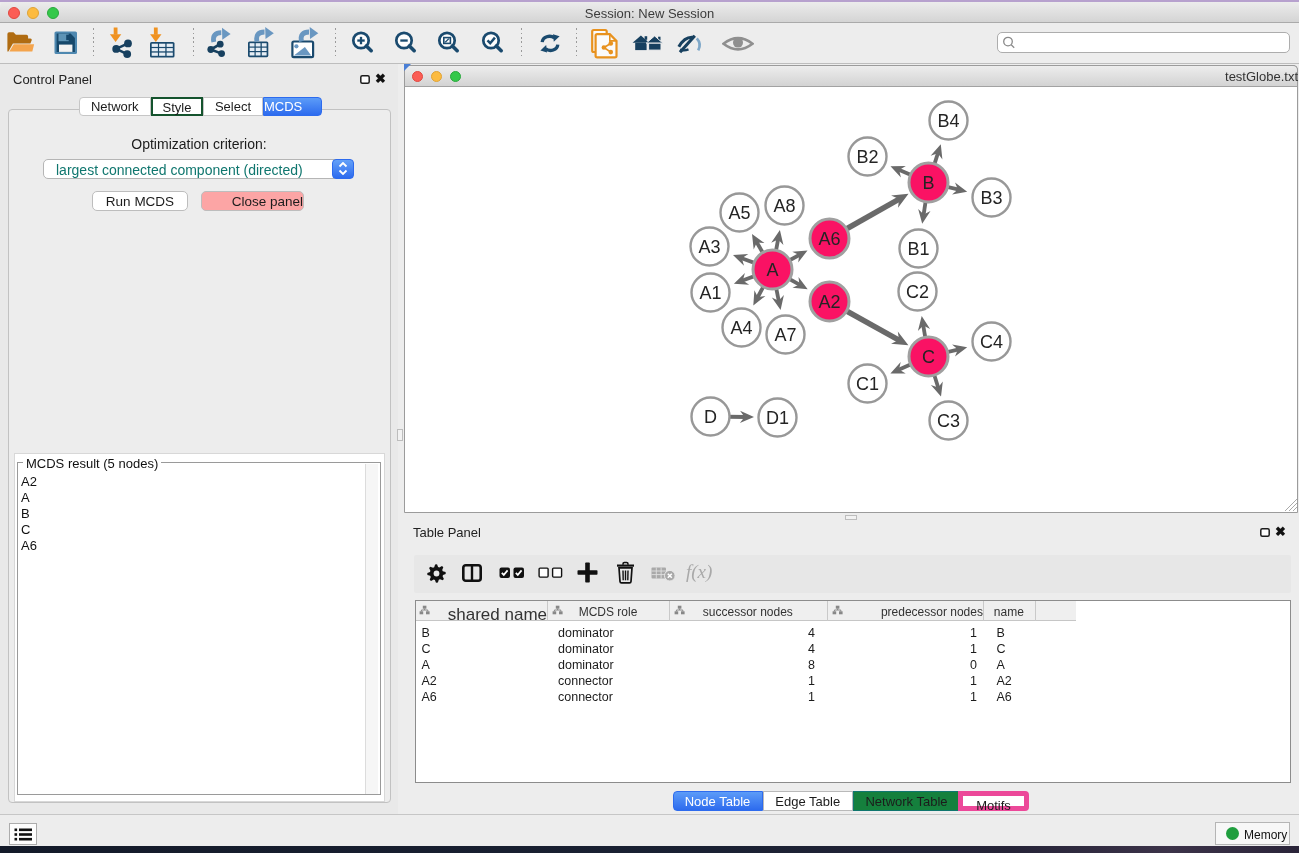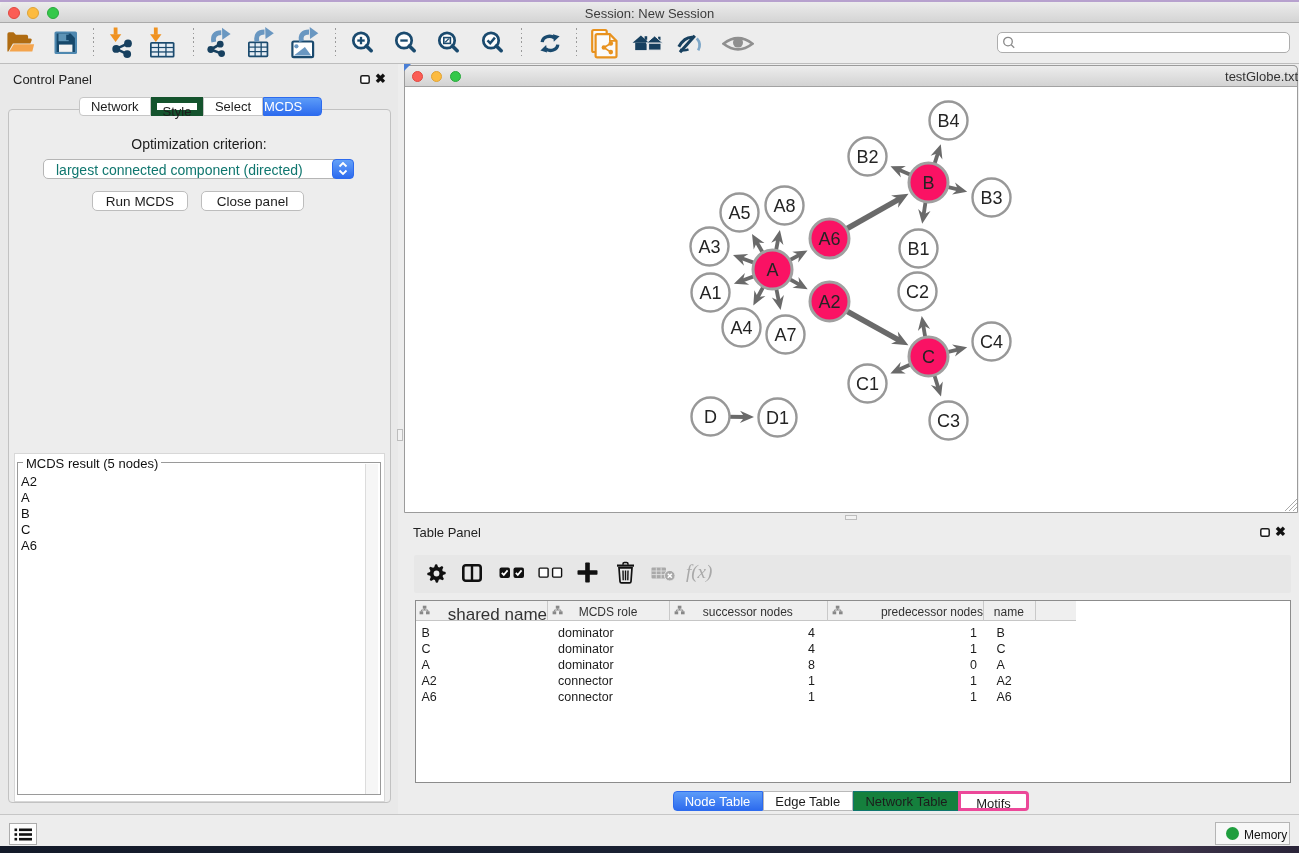--- a/index.html
+++ b/index.html
@@ -146,33 +146,33 @@
     <line x1="9.2" y1="8.8" x2="12.2" y2="11.8" stroke="#8a8a8a" stroke-width="1.3"></line>
   </svg>
 <div class="abs" style="left:0;top:64px;width:398px;height:750px;background:#e9e9e9"></div>
 <div class="abs t13" style="left:13px;top:72px">Control Panel</div>
 <svg class="abs" style="left:360px;top:74.5px" width="10" height="9" viewBox="0 0 10 9">
     <rect x="0.8" y="0.8" width="8.4" height="7.4" rx="1.5" fill="#fdfdfd" stroke="#1c1c1c" stroke-width="1.5"></rect>
   </svg>
 <div class="abs" style="left:375px;top:71px;font-size:13px;font-weight:bold;color:#111">✖</div>
 <div class="abs" style="left:7.5px;top:108.5px;width:383.5px;height:694px;background:#ededed;border:1px solid #c2c2c2;border-radius:4px"></div>
 <div class="abs" style="left:78.5px;top:97px;width:72.5px;height:19px;background:#fff;color:#1c1c1c;border:1px solid #c6c6c6;border-radius:4px 0 0 4px;font-size:13px;text-align:center;line-height:18px">Network</div>
-<div class="abs" style="left:151px;top:97px;width:52px;height:19px;background:#fff;color:#1c1c1c;border:6px solid #14532d;font-size:13px;text-align:center;line-height:18px">Style</div>
+<div class="abs" style="left:151px;top:97px;width:52px;height:19px;background:#fff;color:#1c1c1c;border:2px solid #14532d;font-size:13px;text-align:center;line-height:18px">Style</div>
 <div class="abs" style="left:203px;top:97px;width:60px;height:19px;background:#fff;color:#1c1c1c;border:1px solid #c6c6c6;font-size:13px;text-align:center;line-height:18px">Select</div>
 <div class="abs" style="left:263px;top:97px;width:59px;height:19px;background:linear-gradient(#5c9cf8,#2d6bee);color:#fff;border:1px solid #2d6bee;border-radius:0 4px 4px 0;font-size:13px;text-align:left;line-height:18px">MCDS</div>
 <div class="abs" style="left:0;top:136px;width:398px;text-align:center;font-size:14px;color:#1c1c1c">Optimization criterion:</div>
 <div class="abs" style="left:43px;top:158.5px;width:311px;height:20px;background:#fff;border:1px solid #b5b5b5;border-radius:5px"></div>
 <div class="abs" style="left:332px;top:158.5px;width:22px;height:20px;background:linear-gradient(#64a1f8,#2d6bee);border-radius:4px;border:1px solid #2d6bee"></div>
 <svg class="abs" style="left:337px;top:162px" width="12" height="13" viewBox="0 0 12 13">
     <path d="M2.5,4.5 L6,1 L9.5,4.5" fill="none" stroke="#fff" stroke-width="1.8"></path>
     <path d="M2.5,8.5 L6,12 L9.5,8.5" fill="none" stroke="#fff" stroke-width="1.8"></path>
   </svg>
 <div class="abs" style="left:56px;top:161.5px;font-size:14px;color:#0f766e">largest connected component (directed)</div>
 <div class="abs" style="left:92px;top:190.5px;width:96px;height:20px;background:#fff;border:1px solid #bdbdbd;border-radius:5px;font-size:13.5px;color:#1c1c1c;text-align:center;line-height:19px">Run MCDS</div>
-<div class="abs" style="left:201px;top:190.5px;width:103px;height:20px;background:#ffffff;border:1px solid #bdbdbd;border-radius:5px;font-size:13.5px;color:#1c1c1c;text-align:center;line-height:19px">Close panel</div>
+<div class="abs" style="left:201px;top:190.5px;width:103px;height:20px;background:#fca5a5;border:1px solid #bdbdbd;border-radius:5px;font-size:13.5px;color:#1c1c1c;text-align:right;line-height:19px">Close panel</div>
 <div class="abs" style="left:14px;top:453px;width:371px;height:349px;background:#fff;border:1px solid #d8d8d8"></div>
 <div class="abs" style="left:17px;top:462px;width:364px;height:333px;border:1px solid #9a9a9a"></div>
 <div class="abs" style="left:23px;top:456px;background:#fff;padding:0 3px;font-size:13px;color:#111">MCDS result (5 nodes)</div>
 <div class="abs" style="left:365px;top:464px;width:13px;height:330px;background:#f6f6f6;border-left:1px solid #dcdcdc"></div>
 <div class="abs" style="left:21px;top:474px;font-size:13px;color:#111">A2</div>
 <div class="abs" style="left:21px;top:490px;font-size:13px;color:#111">A</div>
 <div class="abs" style="left:21px;top:506px;font-size:13px;color:#111">B</div>
 <div class="abs" style="left:21px;top:522px;font-size:13px;color:#111">C</div>
 <div class="abs" style="left:21px;top:538px;font-size:13px;color:#111">A6</div>
 <div class="abs" style="left:397px;top:429px;width:6px;height:12px;background:#f2f2f2;border:1px solid #bdbdbd"></div>
@@ -376,21 +376,21 @@
 <div class="abs" style="left:877px;top:673.5px;width:100px;text-align:right;font-size:12.5px;color:#1c1c1c">1</div>
 <div class="abs" style="left:996.5px;top:673.5px;font-size:12.5px;color:#1c1c1c">A2</div>
 <div class="abs" style="left:421.5px;top:689.5px;font-size:12.5px;color:#1c1c1c">A6</div>
 <div class="abs" style="left:558px;top:689.5px;font-size:12.5px;color:#1c1c1c">connector</div>
 <div class="abs" style="left:715px;top:689.5px;width:100px;text-align:right;font-size:12.5px;color:#1c1c1c">1</div>
 <div class="abs" style="left:877px;top:689.5px;width:100px;text-align:right;font-size:12.5px;color:#1c1c1c">1</div>
 <div class="abs" style="left:996.5px;top:689.5px;font-size:12.5px;color:#1c1c1c">A6</div>
 <div class="abs" style="left:672.5px;top:790.5px;width:90px;height:20px;background:linear-gradient(#5c9cf8,#2d6bee);color:#fff;border:1px solid #2d6bee;border-radius:4px 0 0 4px;font-size:13px;text-align:center;line-height:19px">Node Table</div>
 <div class="abs" style="left:762.5px;top:790.5px;width:90.5px;height:20px;background:#fff;color:#1c1c1c;border:1px solid #b9b9b9;font-size:13px;text-align:center;line-height:19px">Edge Table</div>
 <div class="abs" style="left:853px;top:790.5px;width:107px;height:20px;background:#15803d;color:#1c1c1c;border:1px solid #0f766e;font-size:13px;text-align:center;line-height:19px">Network Table</div>
-<div class="abs" style="left:958px;top:790.5px;width:71px;height:20px;background:#fff;color:#1c1c1c;border:3px solid #ec4899;border-radius:0 4px 4px 0;font-size:13px;text-align:center;line-height:19px">Motifs</div>
+<div class="abs" style="left:958px;top:790.5px;width:71px;height:20px;background:#fff;color:#1c1c1c;border:5px solid #ec4899;border-radius:0 4px 4px 0;font-size:13px;text-align:center;line-height:19px">Motifs</div>
 <div class="abs" style="left:0;top:814px;width:1299px;height:32px;background:#ededed;border-top:1px solid #c6c6c6"></div>
 <div class="abs" style="left:9px;top:823px;width:28px;height:22px;background:#fdfdfd;border:1px solid #acacac"></div>
 <svg class="abs" style="left:14px;top:828px" width="19" height="13" viewBox="0 0 19 13">
     <rect x="0.5" y="0.5" width="2.6" height="2.6" fill="#111"></rect>
     <rect x="5" y="0.5" width="13" height="2.6" fill="#111"></rect>
     <rect x="0.5" y="5.2" width="2.6" height="2.6" fill="#111"></rect>
     <rect x="5" y="5.2" width="13" height="2.6" fill="#111"></rect>
     <rect x="0.5" y="9.9" width="2.6" height="2.6" fill="#111"></rect>
     <rect x="5" y="9.9" width="13" height="2.6" fill="#111"></rect>
   </svg>

